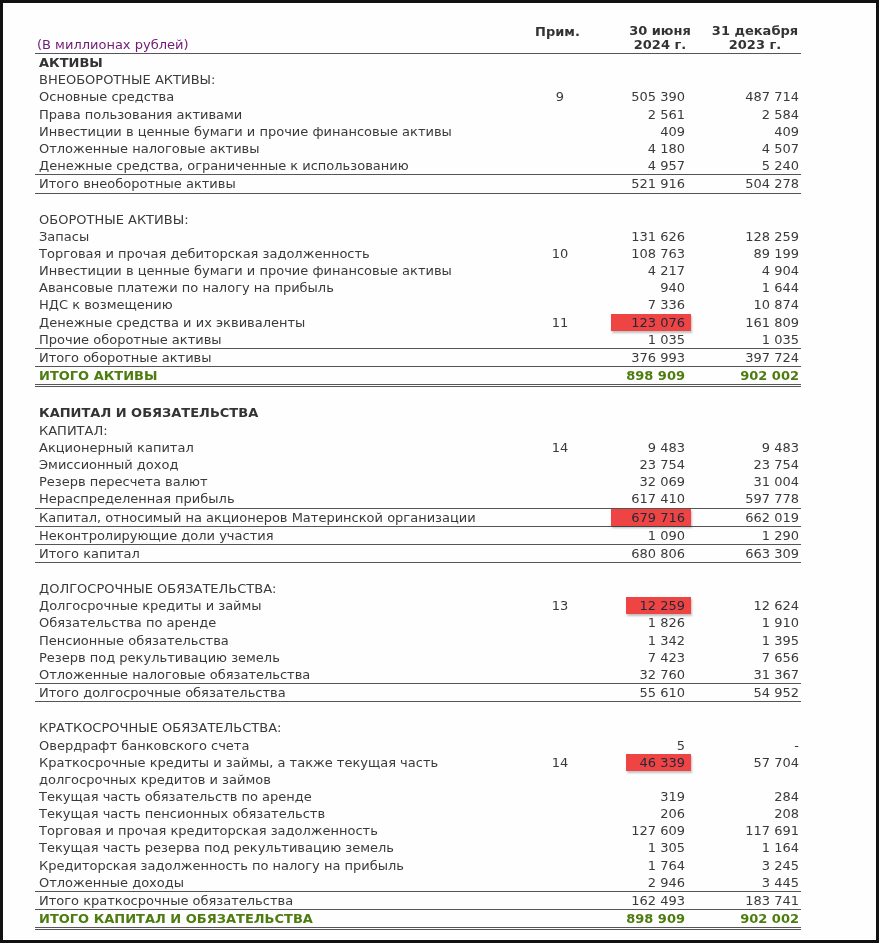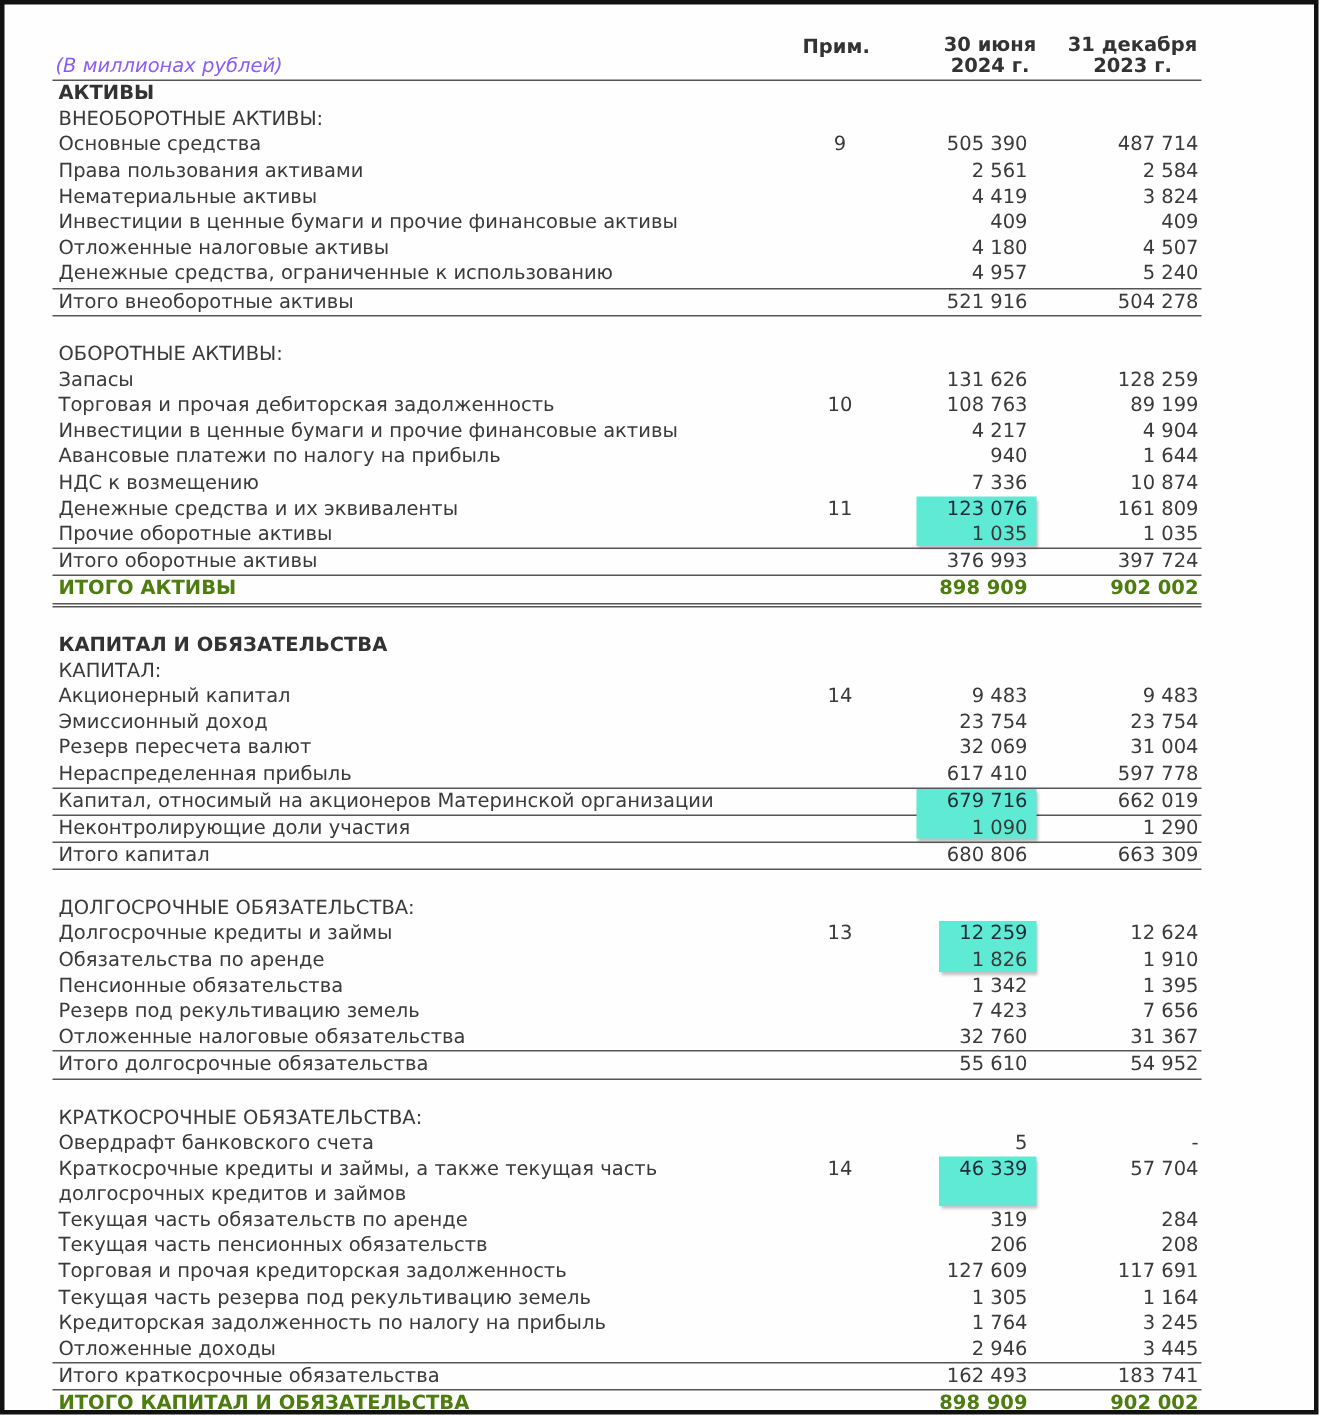--- a/index.html
+++ b/index.html
@@ -9,41 +9,41 @@
     width: 873px; height: 937px;
     border: 3px solid #111;
     background: #fefefe;
   }
   .doc {
     position: absolute; left: 32px; top: 20px; width: 766px;
     font-family: "DejaVu Sans", sans-serif;
     font-size: 13px; color: #3a3a3a;
   }
   .hdr { position: relative; height: 30px; border-bottom: 1.5px solid #555; }
-  .hdr .unit { position: absolute; left: 2px; bottom: 1px; font-style: italic; color: #8b5cf6; }
+  .hdr .unit { position: absolute; left: 2px; bottom: 1px; color: #701a75; }
   .hdr .col { position: absolute; bottom: 1px; font-weight: bold; color: #333; text-align: center; line-height: 14px; }
   .hdr .c-note { left: 500px; top: 2px; bottom: auto; }
   .hdr .c-cur { left: 570px; width: 110px; }
   .hdr .c-prev { left: 660px; width: 120px; }
   .row { position: relative; height: 17.2px; line-height: 17.2px; white-space: nowrap; }
   .row.tall { height: 34px; }
   .row .lbl { position: absolute; left: 4px; top: 0; }
   .row .lbl.wrap { white-space: normal; width: 450px; line-height: 17px; }
   .row .note { position: absolute; left: 510px; width: 30px; text-align: center; top: 0; }
   .row .v1 { position: absolute; right: 116px; top: 0; text-align: right; }
   .row .v2 { position: absolute; right: 2px; top: 0; text-align: left; }
   .row.bold { font-weight: bold; color: #4d7c0f; }
   .row.section .lbl { font-weight: bold; color: #333; }
   .spacer { height: 17px; }
   .line-bottom { border-bottom: 1.5px solid #555; }
   .dbl-bottom { border-bottom: 3px double #555; }
   .hl {
-    background: #5eead4;
+    background: #ef4444;
     color: #1e2a3a;
-    padding: 0 6px 16px 14px;
+    padding: 0 6px 0 14px;
     margin-right: -6px;
     box-shadow: 1px 2px 2px rgba(0,0,0,0.25);
   }
   .hl-wide { padding-left: 20px; }
 </style>
 </head>
 <body>
 
 <div class="frame">
   <div class="doc">
@@ -73,25 +73,20 @@
           <span class="note">9</span>
           <span class="v1">505 390</span>
           <span class="v2">487 714</span>
         </div>
         <div class="row">
           <span class="lbl">Права пользования активами</span>
           <span class="v1">2 561</span>
           <span class="v2">2 584</span>
         </div>
         <div class="row">
-          <span class="lbl">Нематериальные активы</span>
-          <span class="v1">4 419</span>
-          <span class="v2">3 824</span>
-        </div>
-        <div class="row">
           <span class="lbl">Инвестиции в ценные бумаги и прочие финансовые активы</span>
           <span class="v1">409</span>
           <span class="v2">409</span>
         </div>
         <div class="row">
           <span class="lbl">Отложенные налоговые активы</span>
           <span class="v1">4 180</span>
           <span class="v2">4 507</span>
         </div>
         <div class="row line-bottom">

